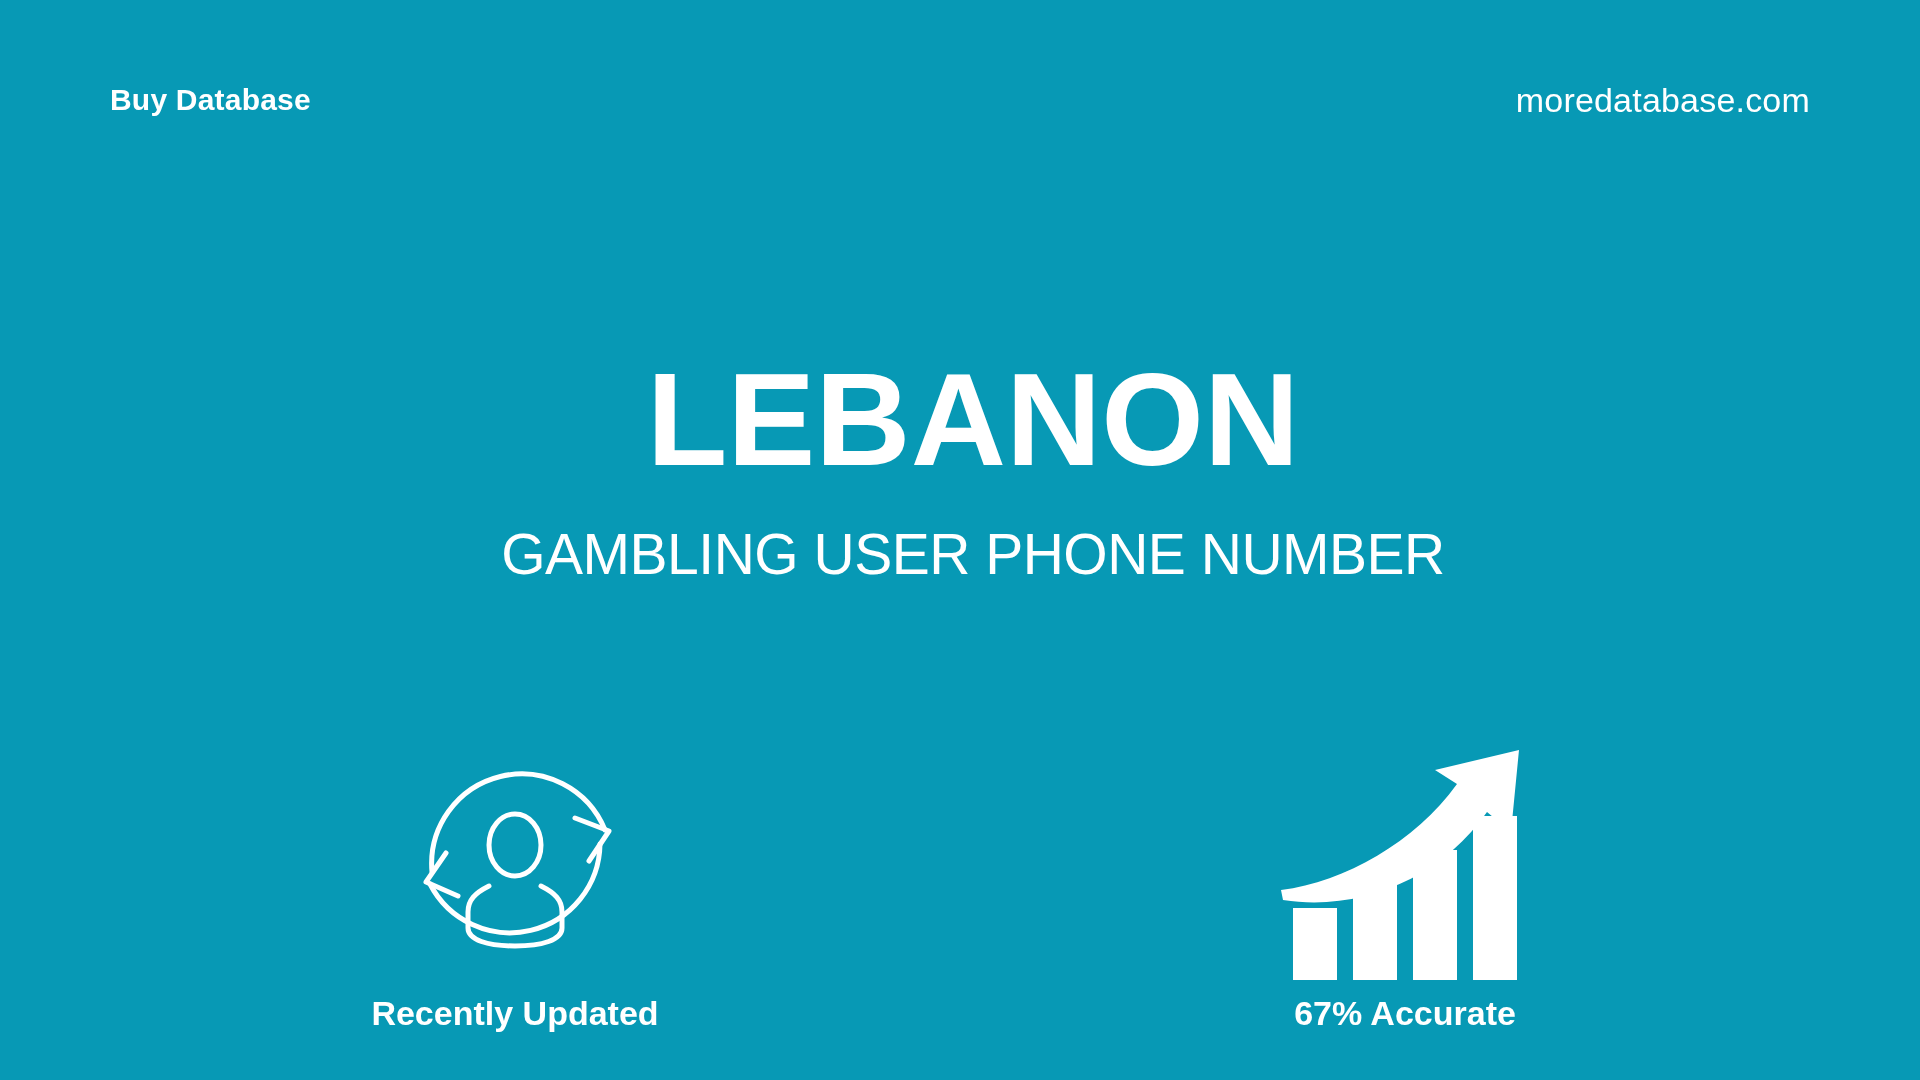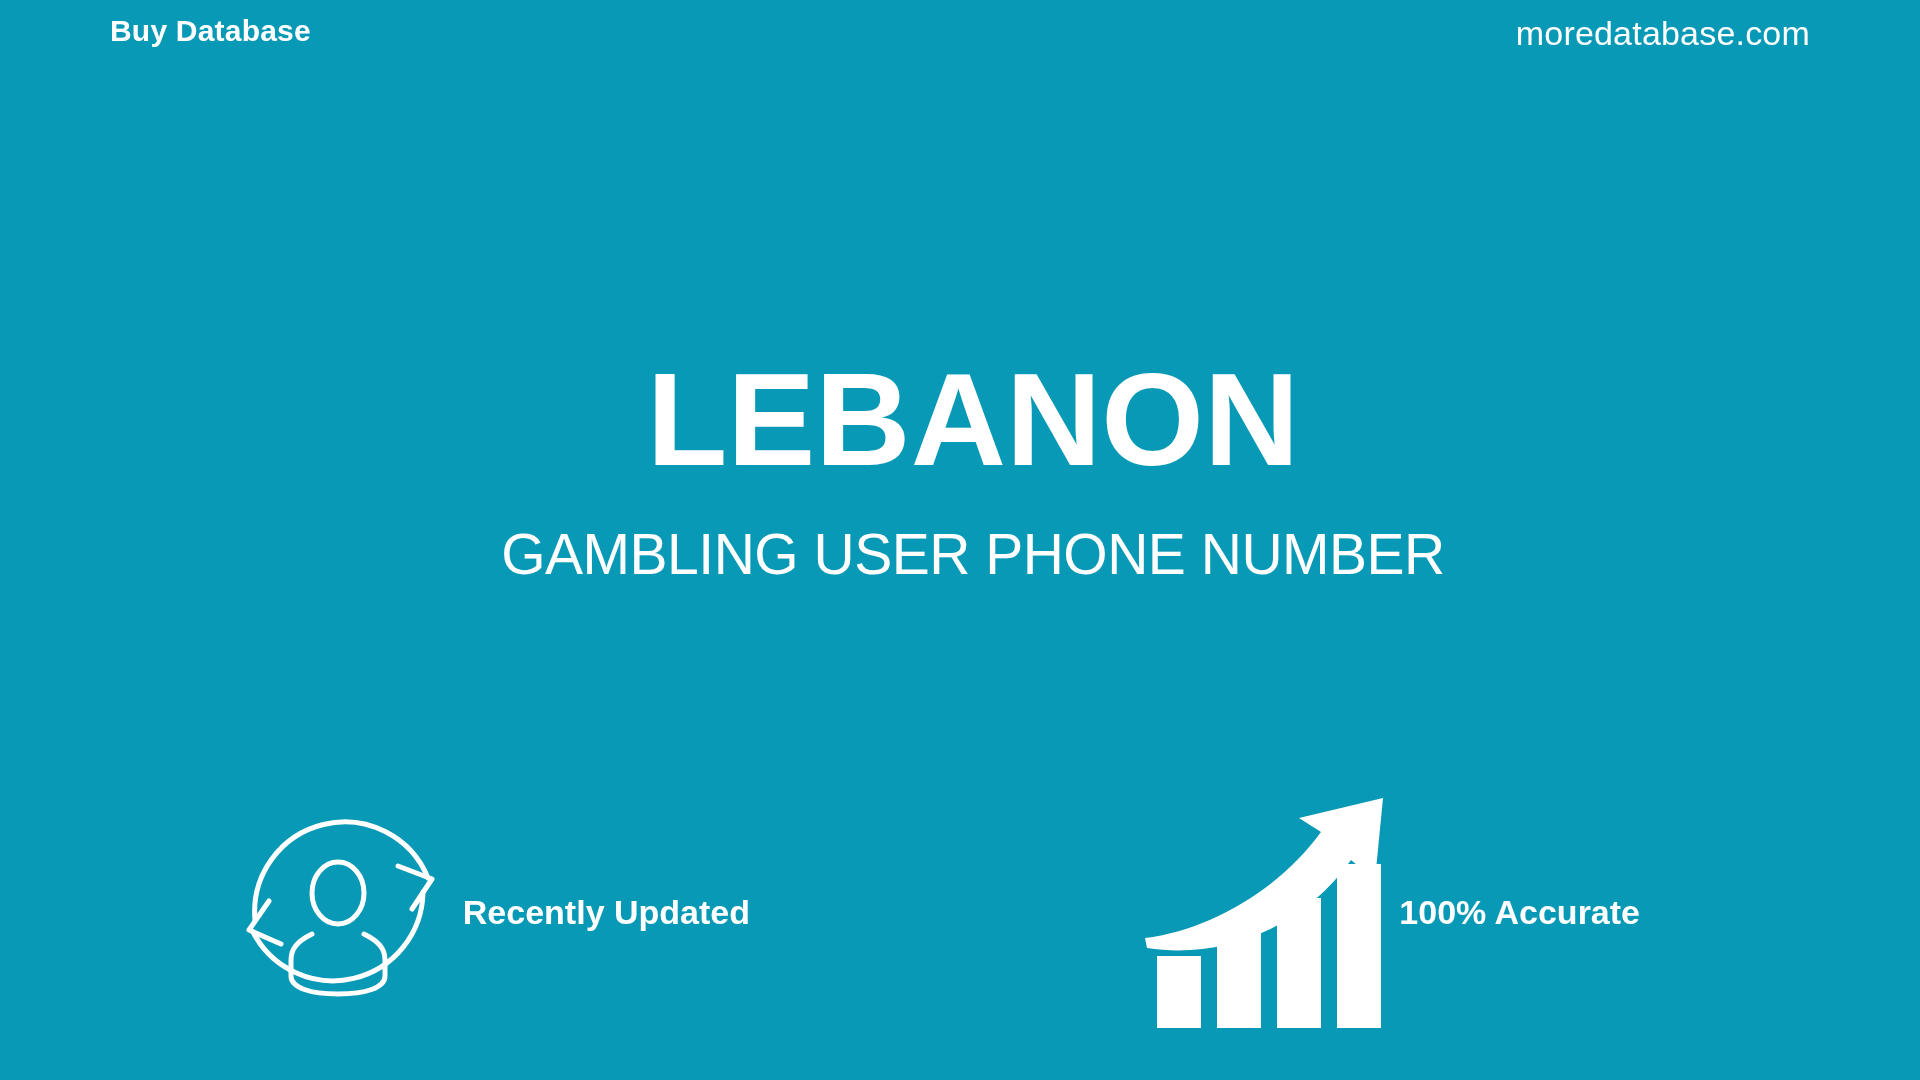--- a/index.html
+++ b/index.html
@@ -17,25 +17,26 @@
     width: 1920px;
     height: 1080px;
     background: #0799b5;
     box-sizing: border-box;
     overflow: hidden;
   }
 
   
   .header {
     position: absolute;
-    top: 16px;
+    top: 0;
     left: 0;
     width: 1920px;
     height: 200px;
     display: flex;
+    align-items: center;
     justify-content: space-between;
     padding: 0 110px 0 110px;
     box-sizing: border-box;
   }
   .brand-left {
     color: #ffffff;
     font-size: 30px;
     font-weight: bold;
     letter-spacing: 0.2px;
     line-height: 1;
@@ -87,20 +88,21 @@
     height: 340px;
     display: flex;
     align-items: flex-end;
     justify-content: space-around;
     padding: 0 70px;
     box-sizing: border-box;
   }
   .feature {
     width: 470px;
     display: flex;
+    flex-direction: column;
     align-items: center;
     justify-content: flex-end;
   }
   .feature-icon {
     height: 250px;
     display: flex;
     align-items: center;
     justify-content: center;
   }
   .feature-label {
@@ -167,18 +169,18 @@
                      C 70 150 140 110 182 52
                      L 160 38
                      L 244 18
                      L 236 100
                      L 212 80
                      C 166 146 86 180 8 168
                      Z"></path>
           </g>
         </svg>
       </div>
-      <div class="feature-label">100% Accurate</div>
+      <div class="feature-label">67% Accurate</div>
     </div>
 
 
   </div>
 </div>
 
 </body></html>

